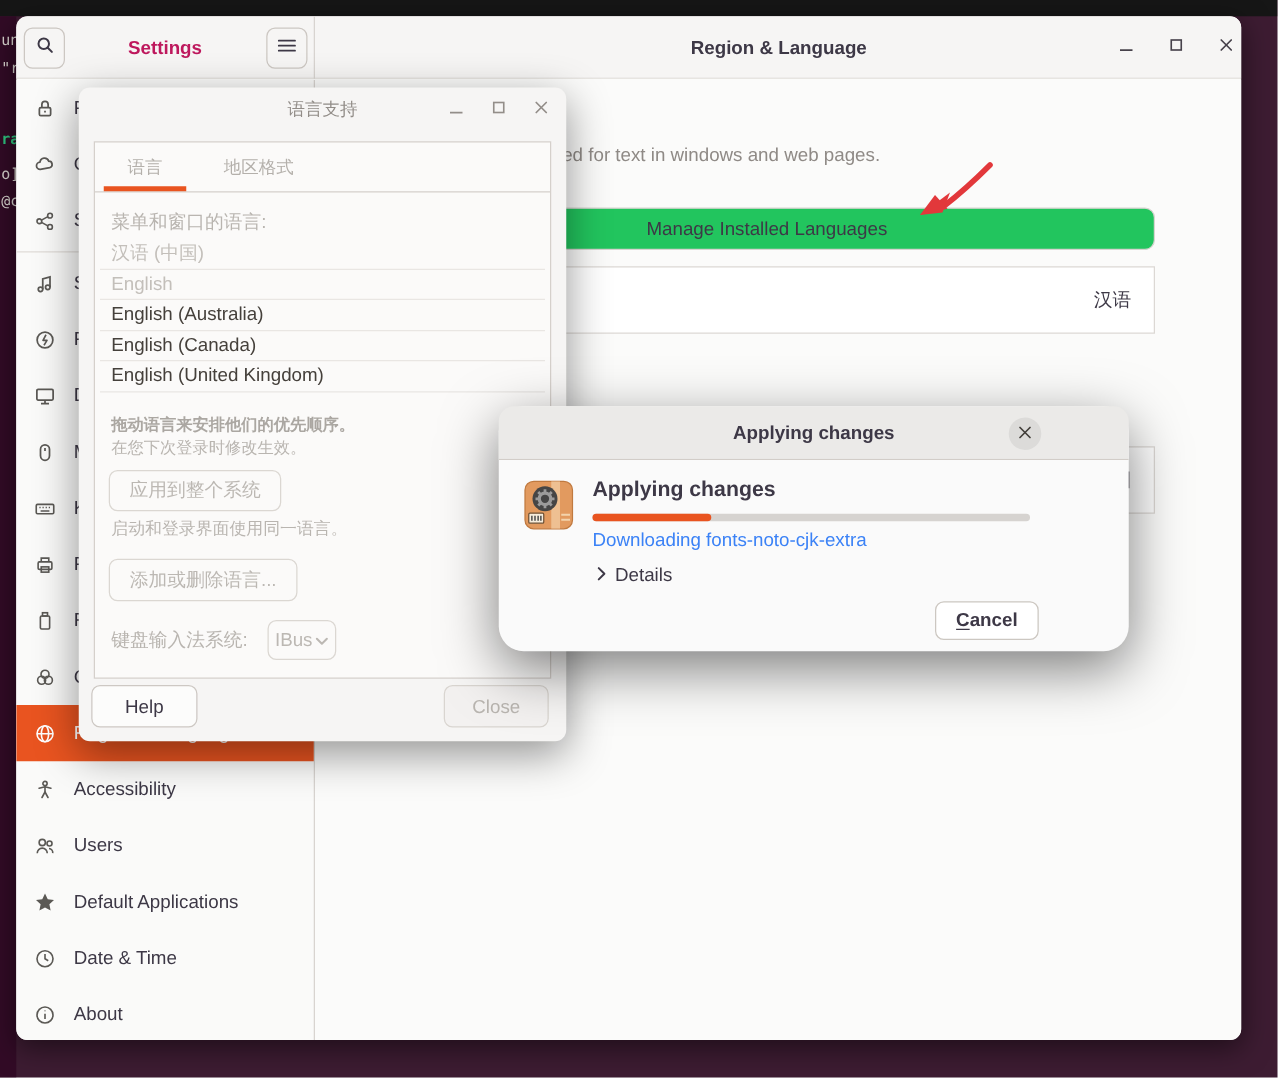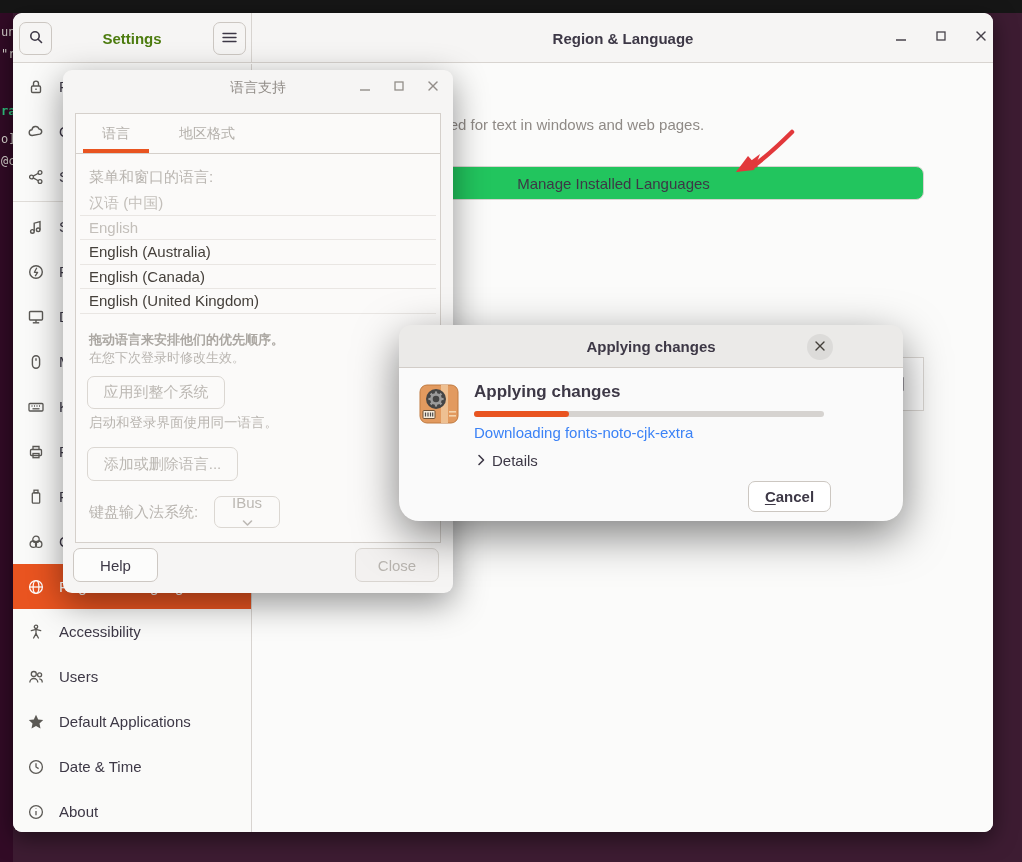--- a/index.html
+++ b/index.html
@@ -16,21 +16,21 @@
 
   
   .window { position:absolute; left:13px; top:13px; width:980px; height:819px;
     background:#fbfbfa; border-radius:9px; box-shadow:0 6px 22px rgba(0,0,0,.5); z-index:1; overflow:hidden; }
   .header { position:absolute; left:0; top:0; width:100%; height:50px; background:#f6f5f4;
     border-bottom:1px solid #d8d4d0; border-radius:9px 9px 0 0; }
   .header-left { position:absolute; left:0; top:0; width:239px; height:50px; border-right:1px solid #d8d4d0; }
   .hbtn { position:absolute; top:9px; width:33px; height:33px; border:1px solid #ccc7c2; border-radius:7px;
     background:#f6f5f4; display:flex; align-items:center; justify-content:center; color:#3d3846; }
   .app-title { position:absolute; left:0; right:0; top:0; height:50px; display:flex; align-items:center; justify-content:center;
-    font-weight:bold; font-size:15px; color:#4d7c0f; }
+    font-weight:bold; font-size:15px; color:#be185d; }
   .page-title { position:absolute; left:240px; right:0; top:0; height:50px; display:flex; align-items:center; justify-content:center;
     font-weight:bold; font-size:15px; color:#3d3846; }
   .winctl { position:absolute; top:11px; width:28px; height:28px; display:flex; align-items:center; justify-content:center; color:#47424b; }
 
   
   .sidebar { position:absolute; left:0; top:51px; width:239px; bottom:0; background:#fafaf9; border-right:1px solid #d8d4d0; }
   .sb-item { position:relative; height:45px; display:flex; align-items:center; gap:13px; padding-left:13px; color:#3d3846; font-size:15px; }
   .sb-item .sb-icon { width:20px; height:20px; color:#5b5955; display:flex; align-items:center; justify-content:center; }
   .sb-item.active { background:#e95420; color:#ffffff; }
   .sb-item.active .sb-icon { color:#ffffff; }
@@ -62,21 +62,21 @@
   .ld-li { height:24.6px; line-height:24.6px; padding-left:9px; font-size:15px; color:#45403b; border-bottom:1px solid #e9e6e3; }
   .ld-li.muted { color:#c3bfba; }
   .ld-hint1 { position:absolute; left:13px; top:217px; font-size:13px; font-weight:bold; color:#aba7a2; }
   .ld-hint2 { position:absolute; left:13px; top:235px; font-size:13px; color:#b9b5b0; }
   .ld-btn { position:absolute; border:1px solid #dbd7d2; border-radius:7px; background:transparent;
     display:flex; align-items:center; justify-content:center; font-size:15px; color:#bcb8b3; }
   .ld-apply { left:11px; top:262px; width:138px; height:33px; }
   .ld-note { position:absolute; left:13px; top:300px; font-size:13.5px; color:#b9b5b0; }
   .ld-addrem { left:11px; top:333px; width:151px; height:34px; }
   .ld-ime-label { position:absolute; left:13px; top:389px; font-size:15px; color:#b9b5b0; }
-  .ld-ime { left:138px; top:382px; width:66px; height:32px; gap:2px;flex-direction:column; }
+  .ld-ime { left:138px; top:382px; width:55px; height:32px; gap:2px; }
   .ld-bottom-btn { position:absolute; top:478px; height:34px; border-radius:7px; display:flex; align-items:center; justify-content:center; font-size:15px; }
   .ld-help { left:10px; width:85px; background:#fcfcfb; border:1px solid #cdc8c3; color:#3d3846; }
   .ld-close { left:292px; width:84px; background:#f3f1f0; border:1px solid #d9d5d0; color:#b9b5b0; }
 
   
   .apply-dialog { position:absolute; left:399px; top:325px; width:504px; height:196px; background:#fafafa;
     border-radius:20px; box-shadow:0 14px 44px rgba(0,0,0,.5); z-index:20; }
   .ad-titlebar { position:absolute; left:0; top:0; right:0; height:43px; background:#ebeae8; border-bottom:1px solid #d2cdc8;
     border-radius:12px 12px 0 0; display:flex; align-items:center; justify-content:center; font-weight:bold; font-size:15px; color:#3d3846; }
   .ad-close { position:absolute; left:408px; top:9px; width:26px; height:26px; border-radius:50%; background:#dcdbd9;
@@ -343,20 +343,23 @@
             </g>
           </svg>
         </span>
       <span class="sb-label">About</span>
     </div>
     </div>
 
   <div class="main">
     <div class="desc" style="left:85px; top:52px;">The language used for text in windows and web pages.</div>
     <div class="wide-btn">Manage Installed Languages</div>
+    <div class="row lang">
+      <span>汉语</span>
+    </div>
     <div class="desc" style="left:80px; top:264px;">The format used for numbers, dates, and currencies.</div>
     <div class="row fmt">
       <span>中国</span>
     </div>
   </div>
 </div>
 
 <div class="lang-dialog">
   <div class="ld-titlebar">
     <span>语言支持</span>

